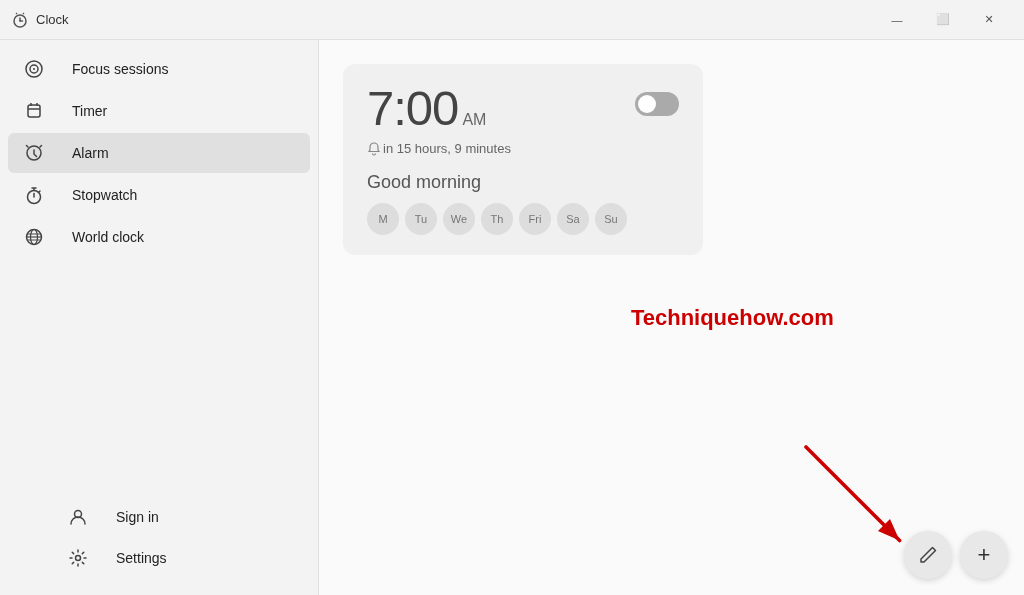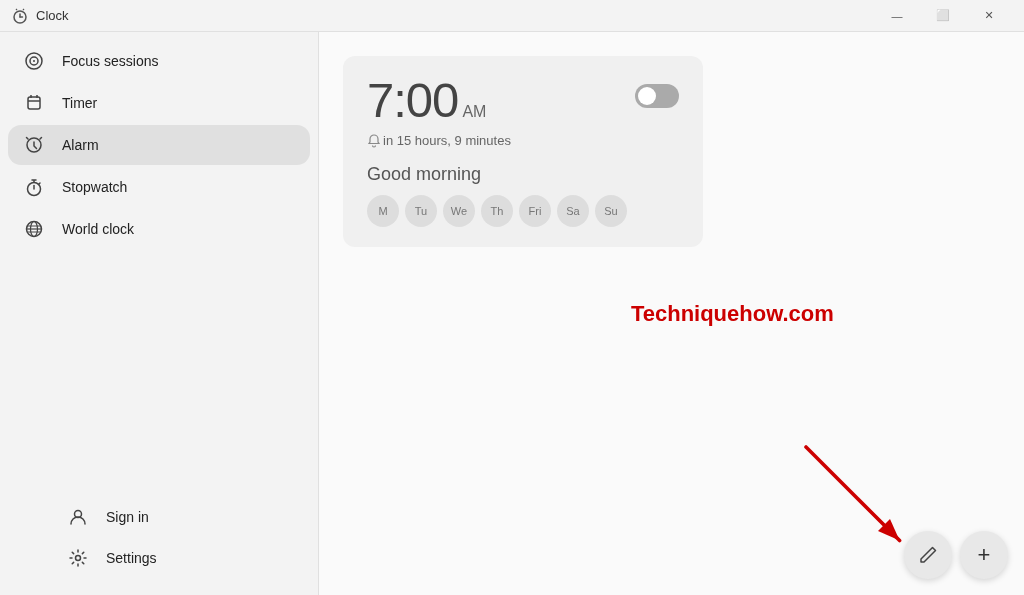--- a/index.html
+++ b/index.html
@@ -11,21 +11,21 @@
       overflow: hidden;
       display: flex;
       flex-direction: column;
     }
 
     
     .titlebar {
       display: flex;
       align-items: center;
       background: #f3f3f3;
-      height: 32px;
+      height: 40px;
       padding: 0 12px;
       flex-shrink: 0;
       border-bottom: 1px solid #e0e0e0;
     }
     .titlebar-icon {
       width: 16px;
       height: 16px;
       margin-right: 8px;
       flex-shrink: 0;
     }
@@ -69,28 +69,27 @@
       flex-shrink: 0;
     }
 
     .nav-item {
       display: flex;
       align-items: center;
       padding: 10px 16px;
       cursor: pointer;
       border-radius: 6px;
       margin: 1px 8px;
-      gap: 18px;
+      gap: 28px;
       font-size: 14px;
       color: #222;
     }
     .nav-item.active {
       background: #e0e0e0;
       font-weight: 500;
-      border-radius: 13px;
     }
     .nav-icon {
       width: 20px;
       height: 20px;
       flex-shrink: 0;
       display: flex;
       align-items: center;
       justify-content: center;
       color: #444;
     }

